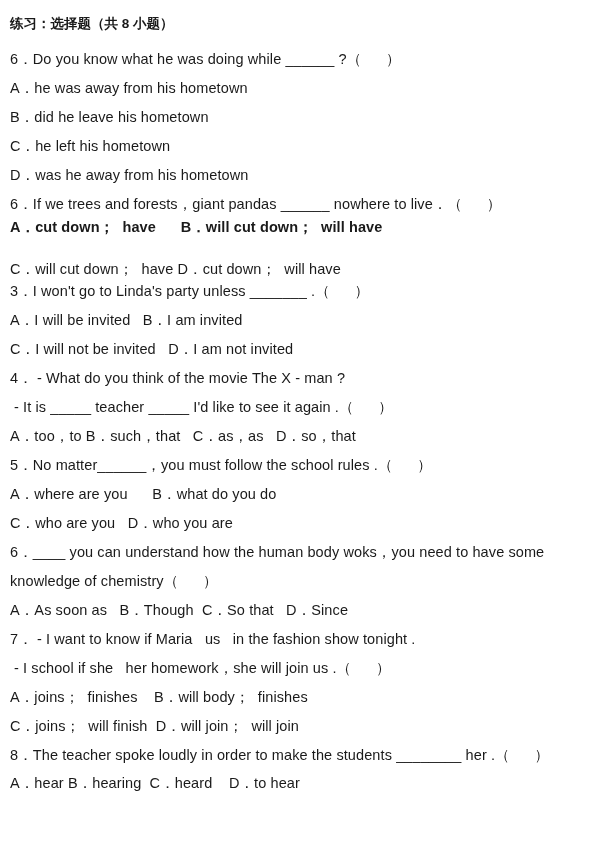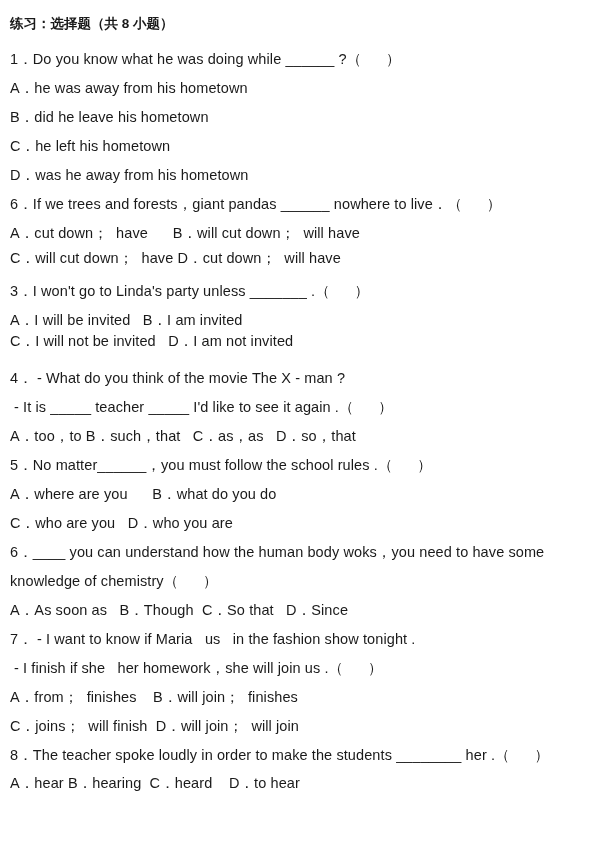--- a/index.html
+++ b/index.html
@@ -45,40 +45,40 @@
   .line.indent {
     left: 14px;
   }
 </style>
 </head>
 <body>
 
 <div id="sheet">
   <div class="doc-title">练习：选择题（共 8 小题）</div>
   <div id="lines-container">
-      <div class="line" style="top: 48px;">1．Do you know what he was doing while ______ ?（      ）</div>
+      <div class="line" style="top: 48px;">6．Do you know what he was doing while ______ ?（      ）</div>
       <div class="line" style="top: 77px;">A．he was away from his hometown</div>
       <div class="line" style="top: 106px;">B．did he leave his hometown</div>
       <div class="line" style="top: 135px; text-align: center;">C．he left his hometown</div>
       <div class="line" style="top: 164px;">D．was he away from his hometown</div>
       <div class="line" style="top: 193px;">6．If we trees and forests，giant pandas ______ nowhere to live．（      ）</div>
-      <div class="line" style="top: 222px;">A．cut down；  have      B．will cut down；  will have</div>
-      <div class="line" style="top: 247px;">C．will cut down；  have D．cut down；  will have</div>
+      <div class="line" style="top: 216px; font-weight: bold;">A．cut down；  have      B．will cut down；  will have</div>
+      <div class="line" style="top: 258px;">C．will cut down；  have D．cut down；  will have</div>
       <div class="line" style="top: 280px;">3．I won't go to Linda's party unless _______ .（      ）</div>
       <div class="line" style="top: 309px;">A．I will be invited   B．I am invited</div>
-      <div class="line" style="top: 330px;">C．I will not be invited   D．I am not invited</div>
+      <div class="line" style="top: 338px;">C．I will not be invited   D．I am not invited</div>
       <div class="line" style="top: 367px;">4． - What do you think of the movie The X - man ?</div>
       <div class="line indent" style="top: 396px;">- It is _____ teacher _____ I'd like to see it again .（      ）</div>
       <div class="line" style="top: 425px;">A．too，to B．such，that   C．as，as   D．so，that</div>
       <div class="line" style="top: 454px;">5．No matter______，you must follow the school rules .（      ）</div>
       <div class="line" style="top: 483px;">A．where are you      B．what do you do</div>
       <div class="line" style="top: 512px;">C．who are you   D．who you are</div>
       <div class="line" style="top: 541px;">6．____ you can understand how the human body woks，you need to have some</div>
       <div class="line" style="top: 570px;">knowledge of chemistry（      ）</div>
       <div class="line" style="top: 599px;">A．As soon as   B．Though  C．So that   D．Since</div>
       <div class="line" style="top: 628px;">7． - I want to know if Maria   us   in the fashion show tonight .</div>
-      <div class="line indent" style="top: 657px;">- I finish if she   her homework，she will join us .（      ）</div>
-      <div class="line" style="top: 686px;">A．from；  finishes    B．will join；  finishes</div>
+      <div class="line indent" style="top: 657px;">- I school if she   her homework，she will join us .（      ）</div>
+      <div class="line" style="top: 686px;">A．joins；  finishes    B．will body；  finishes</div>
       <div class="line" style="top: 715px;">C．joins；  will finish  D．will join；  will join</div>
       <div class="line" style="top: 744px;">8．The teacher spoke loudly in order to make the students ________ her .（      ）</div>
       <div class="line" style="top: 728px; margin-top: 44px;">A．hear B．hearing  C．heard    D．to hear</div>
     </div>
 </div>
 
 </body></html>

